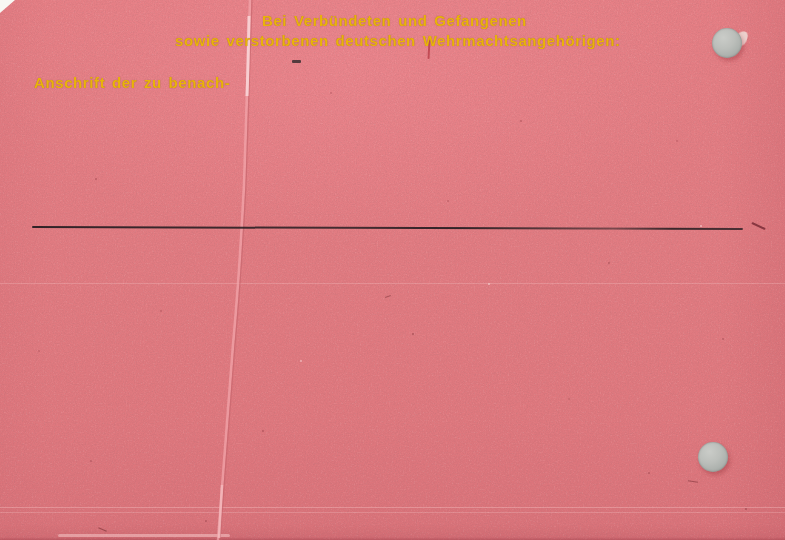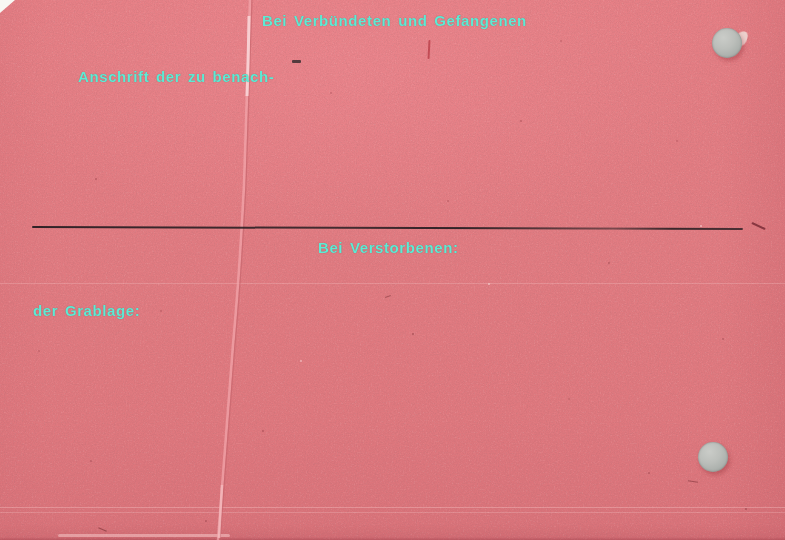--- a/index.html
+++ b/index.html
@@ -130,27 +130,27 @@
     pointer-events: none;
   }
   
   .t {
     position: absolute;
     font-family: "Liberation Sans", sans-serif;
     font-weight: 700;
     font-size: 15px;
     letter-spacing: 0.6px;
     word-spacing: 2px;
-    color: #5eead4;
+    color: #eab308;
     white-space: nowrap;
     text-shadow: 0 0 1px rgba(54,44,46,0.45);
   }
   .header-line-1   { left: 262px; top: 12px; }
   .header-line-2   { left: 175px; top: 32px; }
-  .notify-line-1   { left: 34px;  top: 68px; margin-left: 44px; }
+  .notify-line-1   { left: 34px;  top: 74px; }
   .notify-line-2   { left: 33px;  top: 94px; }
   .deceased-head   { left: 318px; top: 239px; }
   .grave-line-1    { left: 33px;  top: 283px; }
   .grave-line-2    { left: 33px;  top: 302px; }
   
   .divider-line {
     position: absolute;
     left: 32px; top: 226px;
     width: 711px; height: 2px;
     background: linear-gradient(90deg,
@@ -224,28 +224,27 @@
   <div class="stray-dash-mark"></div>
 
   <svg class="crease-svg" width="785" height="540" aria-hidden="true">
     <path d="M250,0 C248,70 246,130 244,185 C241,245 238,290 233,345 C229,400 224,470 218,540" fill="none" stroke="#f2a4a9" stroke-width="2.6" opacity="0.75"></path>
     <path d="M252,0 C250,70 248,130 246,185 C243,245 240,290 235,345 C231,400 226,470 220,540" fill="none" stroke="#c4646c" stroke-width="1.2" opacity="0.65"></path>
     <path d="M249,16 C248.5,45 248,70 247,96" fill="none" stroke="#f8d4d6" stroke-width="3" opacity="0.9"></path>
     <path d="M222,485 C221,505 220,522 219,538" fill="none" stroke="#f5bfc2" stroke-width="2.5" opacity="0.7"></path>
   </svg>
 
   <div class="t header-line-1">Bei Verbündeten und Gefangenen</div>
+  <div class="t header-line-2">sowie verstorbenen deutschen Wehrmachtsangehörigen:</div>
 
   <div class="t notify-line-1">Anschrift der zu benach-</div>
 
   <div class="divider-line"></div>
 
-  <div class="t deceased-head">Bei Verstorbenen:</div>
-
-  <div class="t grave-line-2">der Grablage:</div>
+
 
   <div class="hole-tear"></div>
   <div class="hole hole-top"></div>
   <div class="hole hole-bottom"></div>
 
   <div class="corner-cut"></div>
 
 </div>
 
 </body></html>

